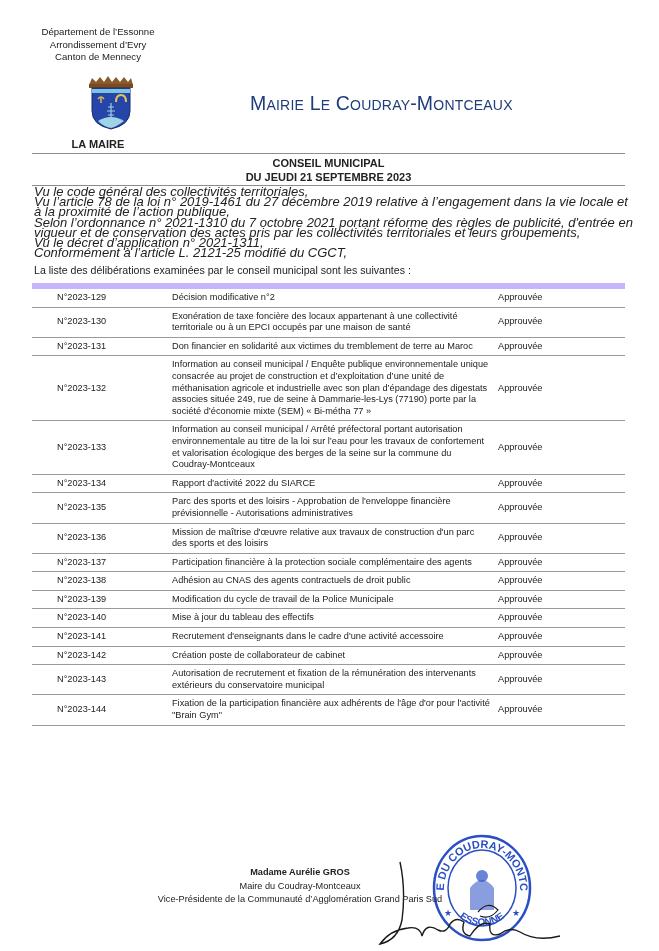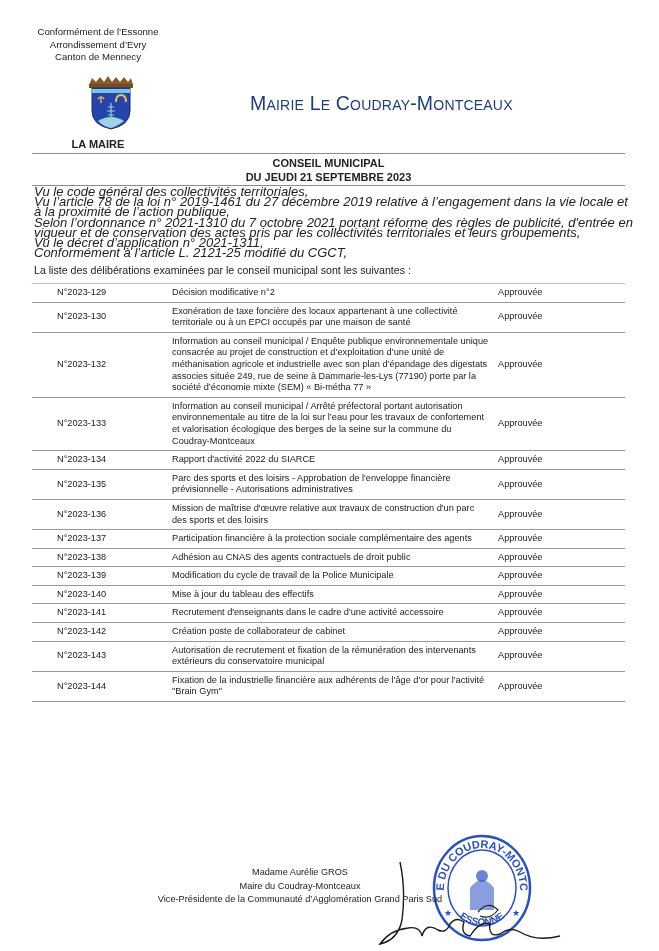--- a/index.html
+++ b/index.html
@@ -8,34 +8,34 @@
   .dept { left: 28px; top: 26px; width: 140px; text-align: center; font-size: 9.6px; line-height: 12.5px; color: #222; }
   .crest { left: 86px; top: 75px; width: 50px; height: 55px; }
   .lamaire { left: 28px; top: 138px; width: 140px; text-align: center; font-size: 11px; color: #222; font-weight: bold; }
   .title { left: 250px; top: 92px; font-size: 19.5px; font-weight: normal; color: #1f3d7a; letter-spacing: 0.2px; font-variant: small-caps; }
   .hr { left: 32px; width: 593px; height: 1px; background: #8c8c8c; }
   .council { left: 32px; width: 593px; text-align: center; font-size: 11px; font-weight: bold; color: #222; }
   .vu { left: 34px; top: 187px; width: 600px; font-size: 13px; line-height: 10.2px; font-style: italic; color: #222; }
   .intro { left: 34px; top: 264px; font-size: 10.6px; color: #222; }
   table.delib { position: absolute; left: 32px; top: 283px; width: 593px; border-collapse: collapse; font-size: 9.2px; color: #222; }
   table.delib td { border-bottom: 1px solid #9a9a9a; vertical-align: middle; padding: 3px 0 3px 0; line-height: 11.6px; }
-  table.delib tr:first-child td { border-top: 1px solid #c4b5fd; }
+  table.delib tr:first-child td { border-top: 6px solid #c4b5fd; }
   td.num { width: 115px; padding-left: 25px !important; }
   td.obj { width: 318px; padding-right: 6px !important; }
   td.st { padding-left: 2px !important; margin-left: 15px; }
   .sig { left: 150px; top: 866px; width: 300px; text-align: center; font-size: 9.2px; line-height: 13.5px; color: #222; }
-  .sig .name { font-weight: normal; }
+  .sig .name { font-weight: bold; }
   .stamp { left: 430px; top: 832px; width: 104px; height: 110px; }
   .scribble { left: 360px; top: 860px; width: 220px; height: 90px; }
 </style>
 </head>
 <body>
 
 <div class="abs dept">
-  <div>Conformément de l’Essonne</div>
+  <div>Département de l’Essonne</div>
   <div>Arrondissement d’Evry</div>
   <div>Canton de Mennecy</div>
 </div>
 
 <div class="abs crest">
   <svg width="50" height="55" viewBox="0 0 50 55">
 
     <path d="M3 10 L6 3 L10 7 L14 2 L18 7 L22 1 L26 7 L30 2 L34 7 L38 2 L42 7 L45 3 L47 10 Z" fill="#8a5a2a"></path>
     <rect x="3" y="9" width="44" height="4" fill="#7a4a20"></rect>
 
@@ -69,20 +69,25 @@
 <table class="delib">
   <tbody>
     <tr>
         <td class="num">N°2023-129</td>
         <td class="obj">Décision modificative n°2</td>
         <td class="st">Approuvée</td>
       </tr>
     <tr>
         <td class="num">N°2023-130</td>
         <td class="obj">Exonération de taxe foncière des locaux appartenant à une collectivité territoriale ou à un EPCI occupés par une maison de santé</td>
+        <td class="st">Approuvée</td>
+      </tr>
+    <tr>
+        <td class="num">N°2023-131</td>
+        <td class="obj">Don financier en solidarité aux victimes du tremblement de terre au Maroc</td>
         <td class="st">Approuvée</td>
       </tr>
     <tr>
         <td class="num">N°2023-132</td>
         <td class="obj">Information au conseil municipal / Enquête publique environnementale unique consacrée au projet de construction et d’exploitation d’une unité de méthanisation agricole et industrielle avec son plan d’épandage des digestats associes située 249, rue de seine à Dammarie-les-Lys (77190) porte par la société d’économie mixte (SEM) « Bi-métha 77 »</td>
         <td class="st">Approuvée</td>
       </tr>
     <tr>
         <td class="num">N°2023-133</td>
         <td class="obj">Information au conseil municipal / Arrêté préfectoral portant autorisation environnementale au titre de la loi sur l’eau pour les travaux de confortement et valorisation écologique des berges de la seine sur la commune du Coudray-Montceaux</td>
@@ -133,21 +138,21 @@
         <td class="obj">Création poste de collaborateur de  cabinet</td>
         <td class="st">Approuvée</td>
       </tr>
     <tr>
         <td class="num">N°2023-143</td>
         <td class="obj">Autorisation de recrutement et fixation de la rémunération des intervenants extérieurs du conservatoire municipal</td>
         <td class="st">Approuvée</td>
       </tr>
     <tr>
         <td class="num">N°2023-144</td>
-        <td class="obj">Fixation de la industrielle financière aux adhérents de l'âge d'or pour l'activité "Brain Gym"</td>
+        <td class="obj">Fixation de la participation financière aux adhérents de l'âge d'or pour l'activité "Brain Gym"</td>
         <td class="st">Approuvée</td>
       </tr>
   </tbody>
 </table>
 
 <div class="abs stamp">
   <svg width="104" height="110" viewBox="0 0 104 110">
     <defs>
       <path id="arcTop" d="M14 58 A38 42 0 0 1 90 58"></path>
       <path id="arcBot" d="M24 80 A36 36 0 0 0 80 80"></path>

